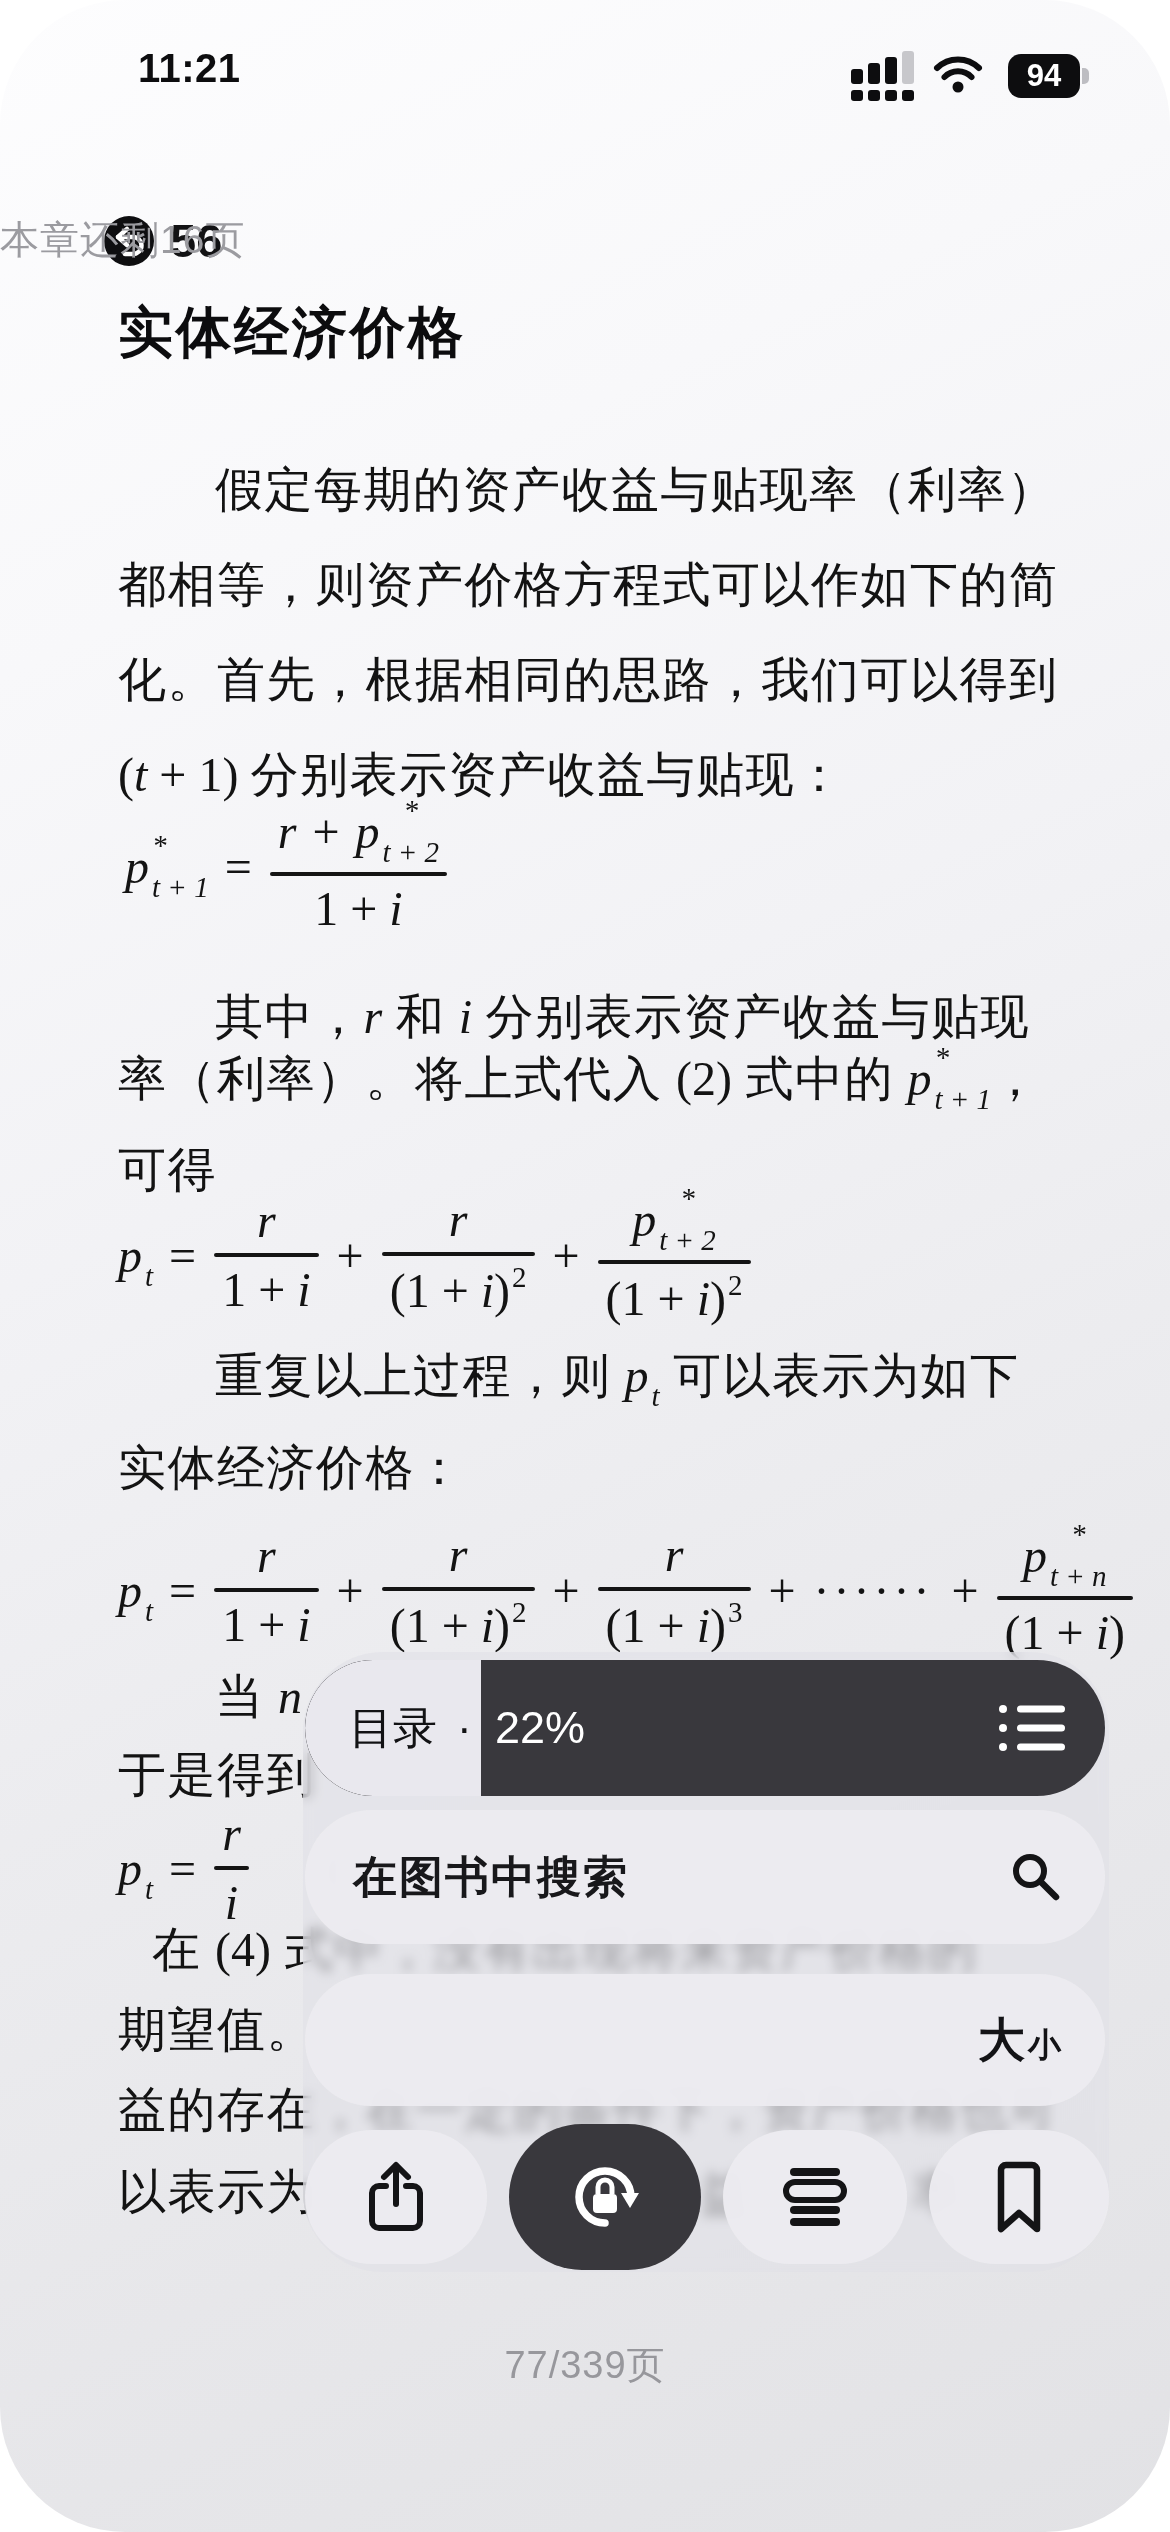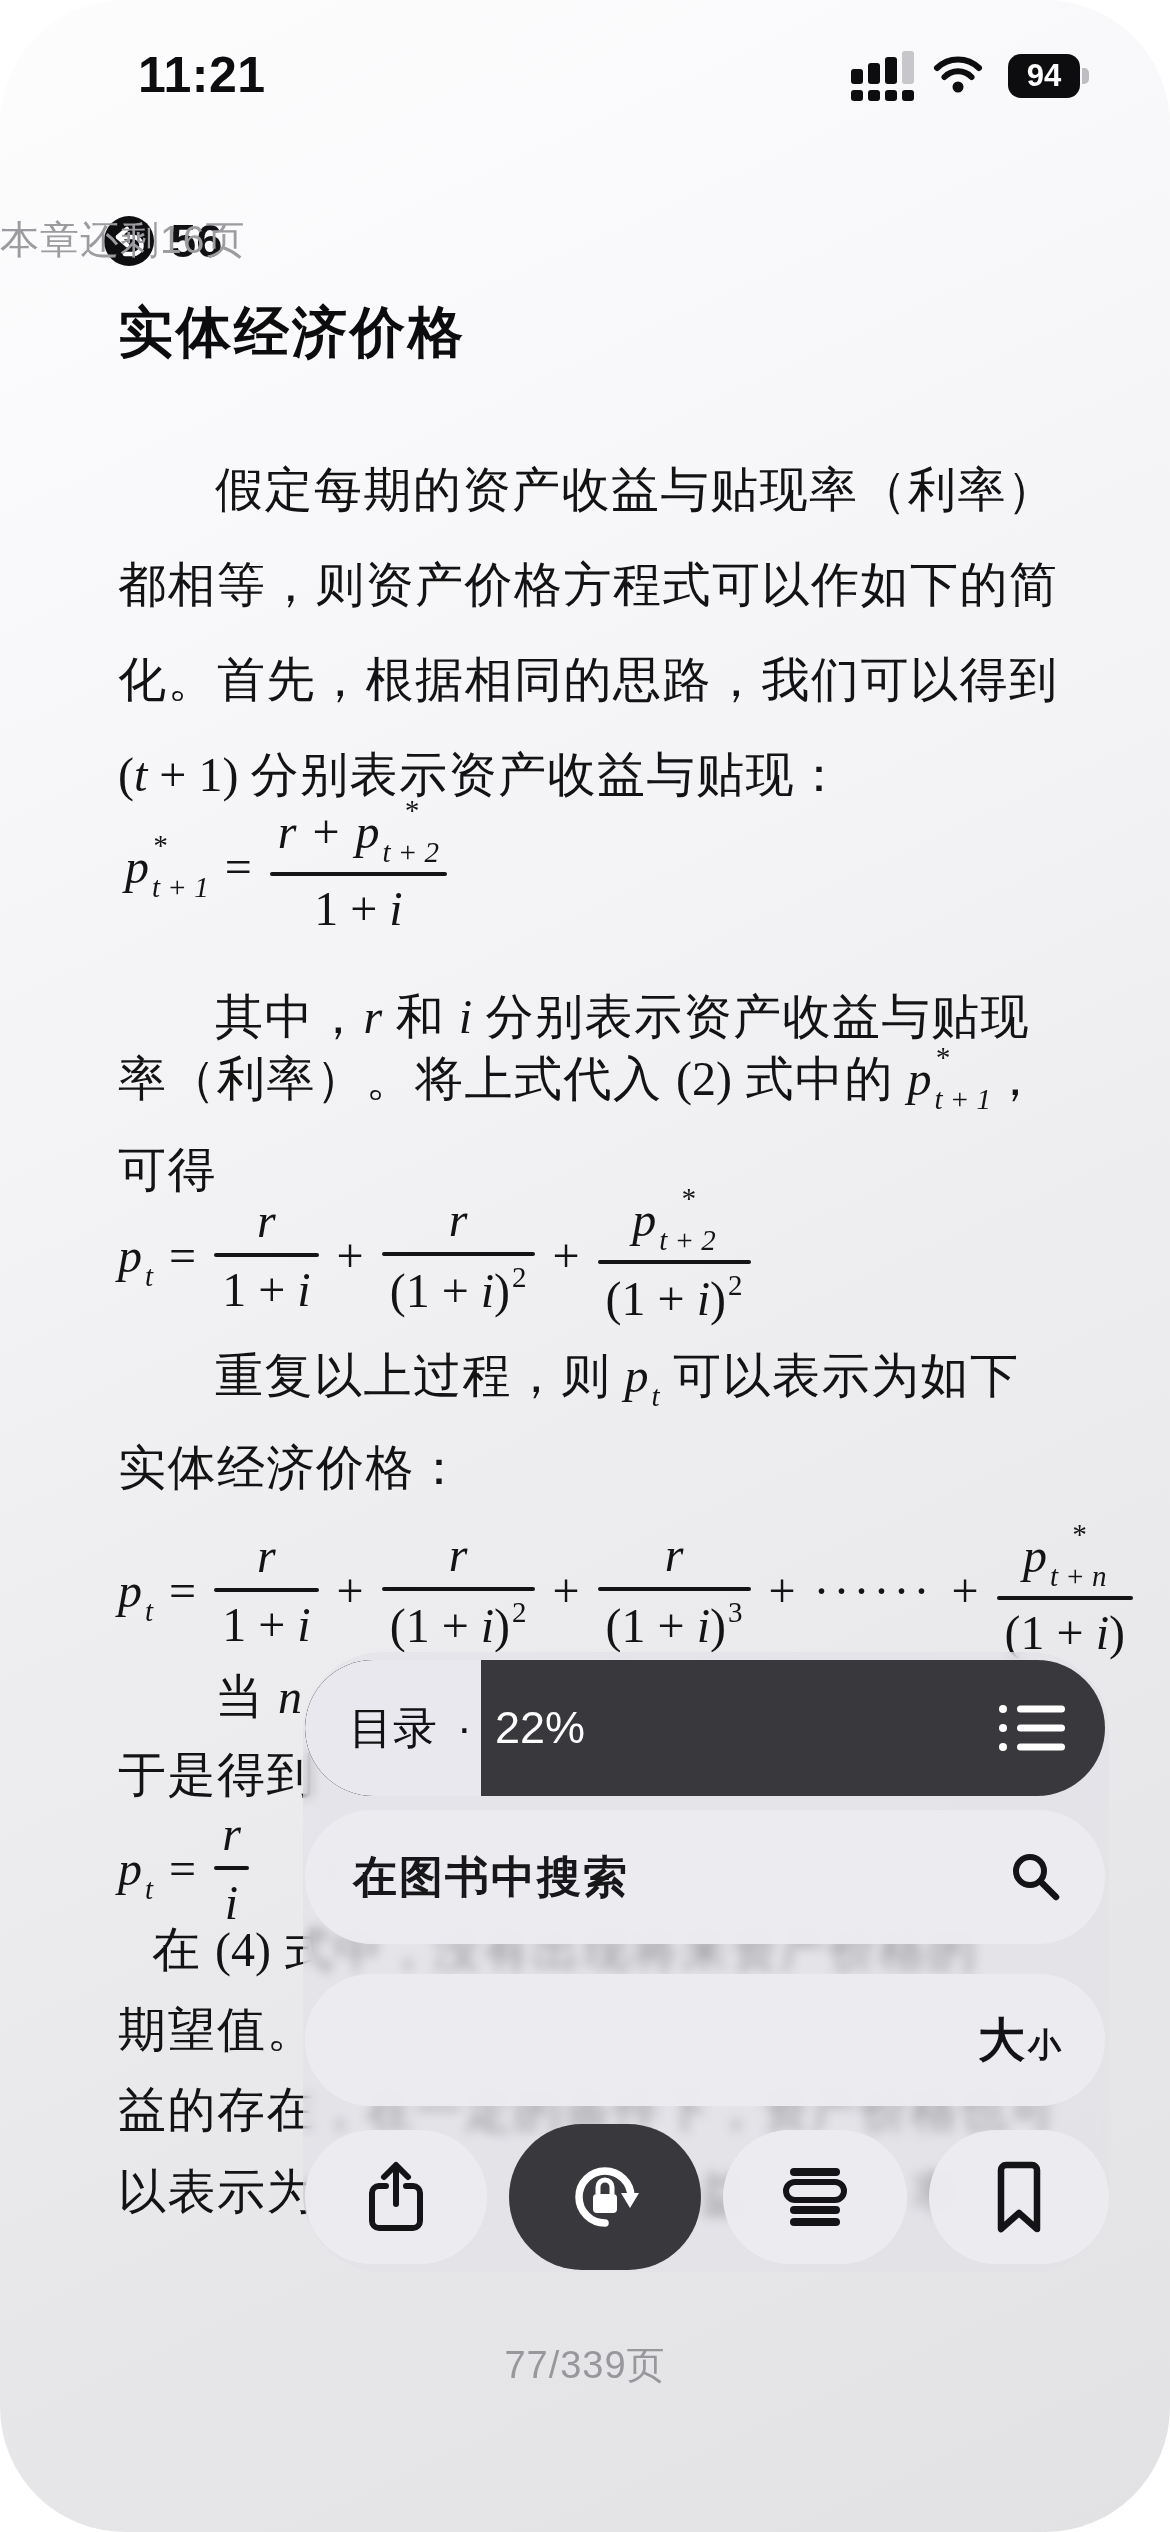--- a/index.html
+++ b/index.html
@@ -4,21 +4,21 @@
 <style>
   html,body{margin:0;padding:0;background:#ffffff;}
   *{box-sizing:border-box;}
   .screen{
     position:relative;width:1170px;height:2532px;overflow:hidden;
     border-radius:125px;
     background:linear-gradient(155deg,#fdfdfe 0%,#f8f8fa 22%,#f2f2f5 42%,#ececef 60%,#e7e7ea 78%,#e2e2e5 100%);
     font-family:"Liberation Sans","DejaVu Sans",sans-serif;
   }
   
-  .time{position:absolute;left:138px;top:46px;font-size:50px;font-weight:700;color:#0d0d0f;letter-spacing:.5px;}
+  .time{position:absolute;left:138px;top:46px;font-size:40px;font-weight:700;color:#0d0d0f;letter-spacing:.5px;}
   .sicon{position:absolute;}
   .batt{position:absolute;left:1008px;top:54px;width:80px;height:28px;}
   .batt .body{position:absolute;left:0;top:0;width:72px;height:44px;background:#0d0d0f;border-radius:13px;
     display:flex;align-items:center;justify-content:center;color:#fff;font-size:31px;font-weight:700;}
   .batt .nub{position:absolute;left:74px;top:14px;width:7px;height:16px;background:#bdbdc2;border-radius:0 5px 5px 0;}
   
   .backchip{position:absolute;left:104px;top:216px;width:50px;height:50px;border-radius:50%;
     background:#0e0e10;border:none;padding:0;display:flex;align-items:center;justify-content:center;cursor:pointer;}
   .backnum{position:absolute;left:170px;top:240px;transform:translateY(-50%);font-size:47px;font-weight:600;color:#121214;}
   .remaining{position:absolute;left:0;right:0;top:240px;transform:translateY(-50%);text-align:left;

